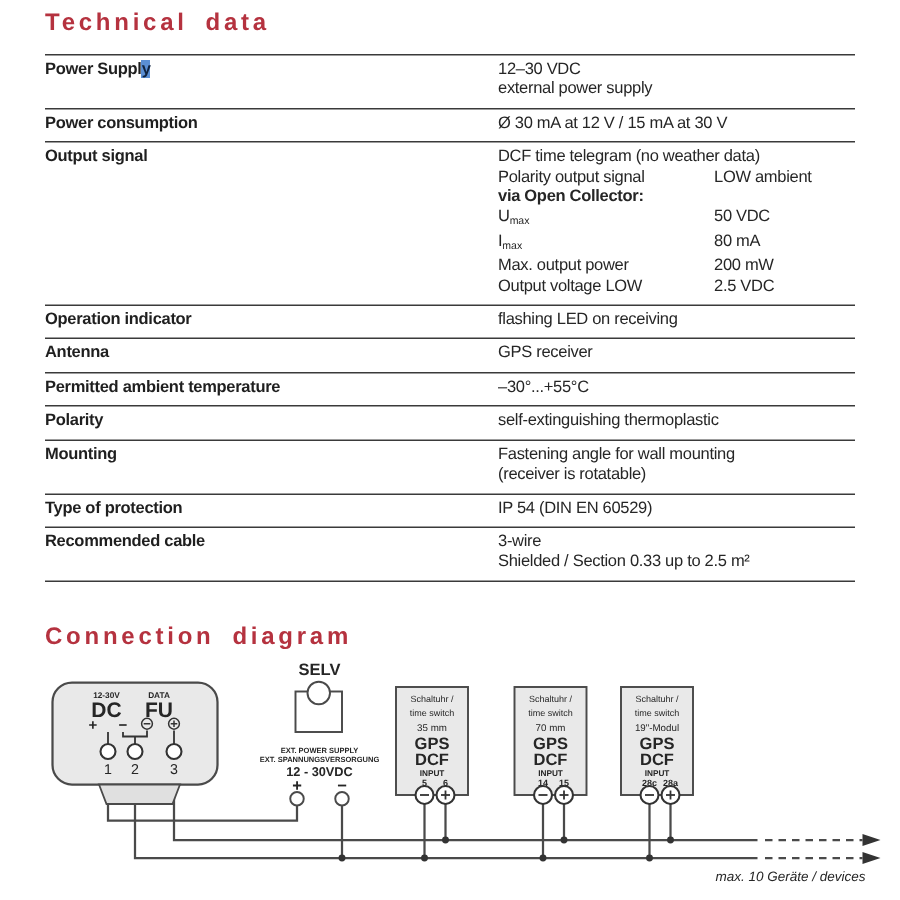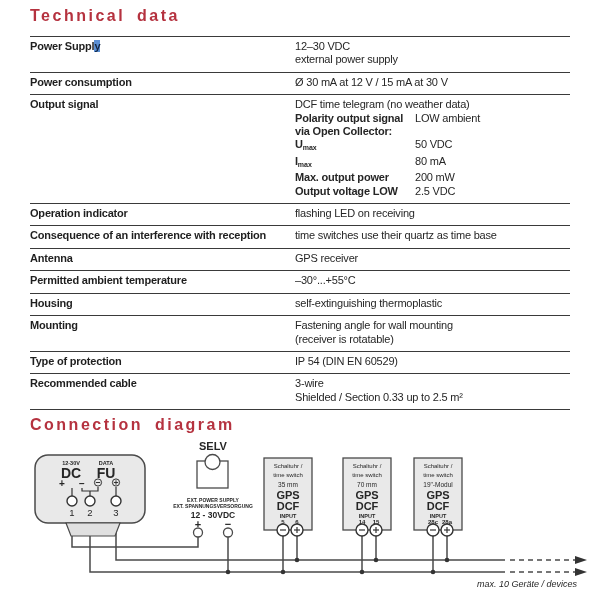--- a/index.html
+++ b/index.html
@@ -2,26 +2,26 @@
 <html><head>
 <meta charset="utf-8">
 <style>
   html,body{margin:0;padding:0;background:#ffffff;}
   body{width:600px;height:600px;font-family:"Liberation Sans",sans-serif;color:#262626;position:relative;overflow:hidden;}
   .page{position:absolute;inset:0;background:#fff;}
   .section-title{position:absolute;left:30px;color:#b5323f;font-size:16px;font-weight:bold;letter-spacing:2.5px;word-spacing:5px;}
   #title-tech{top:7px;}
   #title-conn{top:416px;}
   .ttable{position:absolute;left:30px;top:36px;width:540px;border-bottom:1.5px solid #3a3a3a;font-size:11px;line-height:13.4px;}
-  .trow{display:flex;border-top:1.5px solid #3a3a3a;padding:3px 0 5px 0;}
+  .trow{display:flex;border-top:1.5px solid #3a3a3a;padding:3px 0 5px 0;gap:37px;}
   .tlabel{width:265px;flex:0 0 265px;font-weight:bold;color:#1f1f1f;letter-spacing:-0.2px;}
   .tval{flex:1;letter-spacing:-0.2px;}
   .vline{white-space:nowrap;}
   .bold{font-weight:bold;}
-  .c1{display:inline-block;width:120px;font-weight:bold;}
+  .c1{display:inline-block;width:144px;}
   sub{font-size:7px;vertical-align:-2px;letter-spacing:0;}
   .hl{background:#5b8fd4;color:#10233f;}
   .diagram-wrap{position:absolute;left:0;top:435px;width:600px;height:165px;}
   svg text{fill:#262626;font-family:"Liberation Sans",sans-serif;}
 </style>
 </head>
 <body>
 
 <div class="page">
 
@@ -57,43 +57,37 @@
       </div>
     </div>
 
     <div class="trow">
       <div class="tlabel">Operation indicator</div>
       <div class="tval">
           <div class="vline">flashing LED on receiving</div>
         </div>
     </div>
 
-    <div class="trow">
-      <div class="tlabel">Consequence of an interference with reception</div>
-      <div class="tval">
-          <div class="vline">time switches use their quartz as time base</div>
-        </div>
-    </div>
 
     <div class="trow">
       <div class="tlabel">Antenna</div>
       <div class="tval">
           <div class="vline">GPS receiver</div>
         </div>
     </div>
 
     <div class="trow">
       <div class="tlabel">Permitted ambient temperature</div>
       <div class="tval">
           <div class="vline">–30°...+55°C</div>
         </div>
     </div>
 
     <div class="trow">
-      <div class="tlabel">Housing</div>
+      <div class="tlabel">Polarity</div>
       <div class="tval">
           <div class="vline">self-extinguishing thermoplastic</div>
         </div>
     </div>
 
     <div class="trow">
       <div class="tlabel">Mounting</div>
       <div class="tval">
         <div class="vline">Fastening angle for wall mounting</div>
         <div class="vline">(receiver is rotatable)</div>

